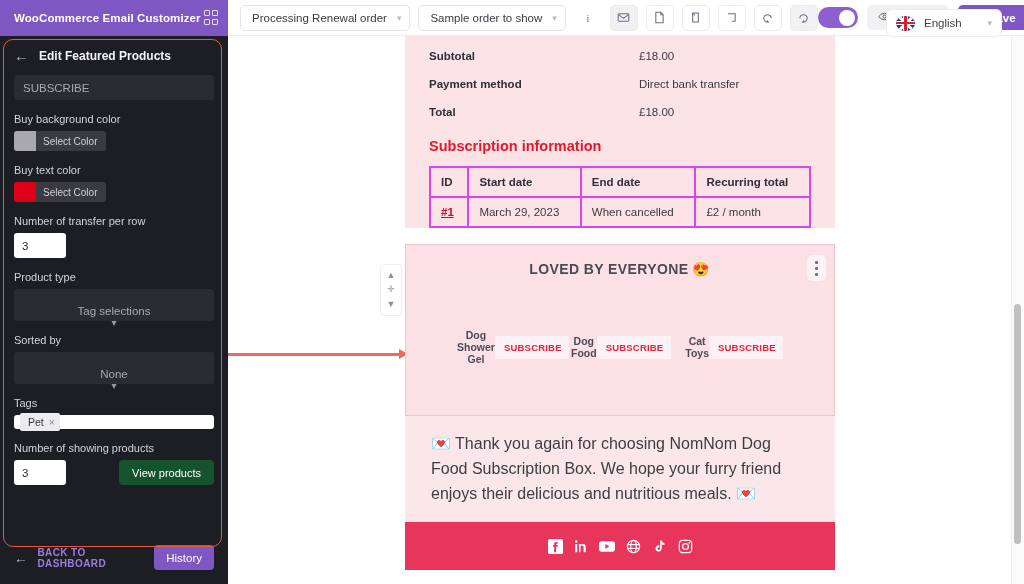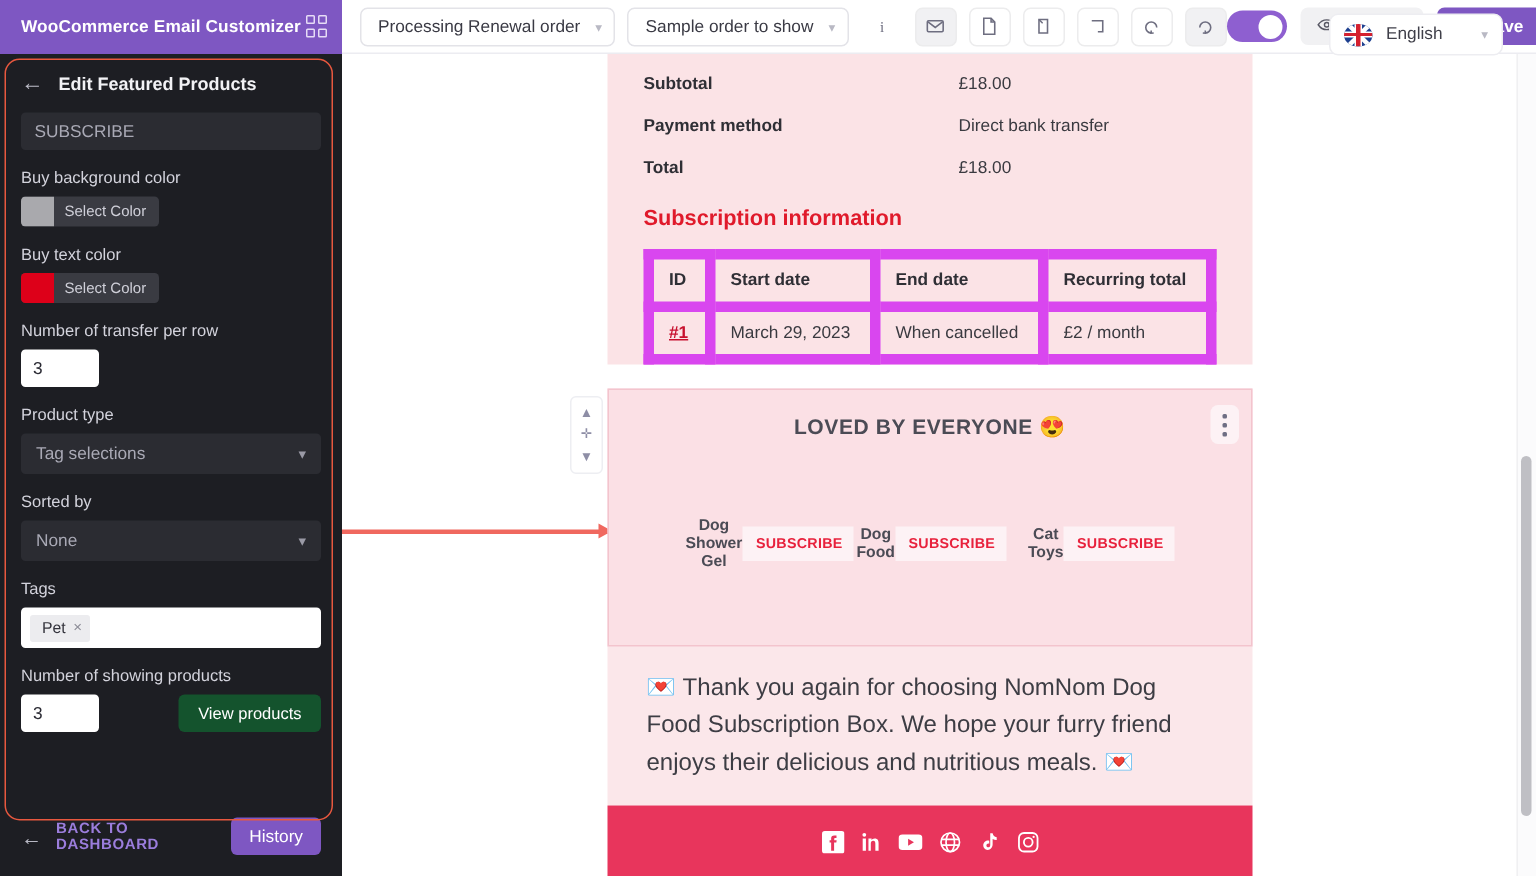--- a/index.html
+++ b/index.html
@@ -102,25 +102,25 @@
   .swatch { width: 22px; height: 20px; flex: 0 0 22px; }
   .color-row span { font-size: 10px; color: #cfcfd8; padding-left: 7px; }
   .num-input {
     width: 52px; height: 25px; background: #ffffff; border-radius: 3px;
     display: flex; align-items: center; padding: 0 8px;
     font-size: 11.5px; color: #2a2a33; cursor: text;
   }
   .select-dark {
     height: 27px; background: #2b2c32; border-radius: 3px;
     display: flex; align-items: center; justify-content: space-between;
-    padding: 0 10px; font-size: 11.5px; color: #a9a9b5; cursor: pointer;
+    padding: 16px 10px; font-size: 11.5px; color: #a9a9b5; cursor: pointer; flex-direction: column;
   }
   .select-dark .chev { color: #9a9aa6; font-size: 10px; }
   .tags-input {
-    height: 27px; background: #ffffff; border-radius: 3px;
+    height: 14px; background: #ffffff; border-radius: 3px;
     display: flex; align-items: center; padding: 0 6px; cursor: text;
   }
   .tag-chip {
     background: #ececef; border-radius: 2px; font-size: 10.5px; color: #34343d;
     padding: 3px 5px 3px 8px; display: flex; align-items: center; gap: 5px;
   }
   .tag-chip .x { color: #8b8b96; font-size: 10px; cursor: pointer; }
   .row-split { display: flex; align-items: center; justify-content: space-between; }
   .btn-view {
     height: 25px; background: #14532d; border-radius: 4px; color: #fff;
@@ -167,21 +167,21 @@
   .totals { padding-top: 6px; }
   .t-row { display: flex; align-items: flex-start; padding: 8px 0; }
   .t-key { width: 210px; font-size: 11.5px; font-weight: bold; color: #2f2f35; }
   .t-val { font-size: 11.5px; color: #3a3a40; }
 
   .sub-title {
     font-size: 14.5px; font-weight: bold; color: #e01a2b; padding: 12px 0 12px 0;
   }
   table.sub { width: 100%; border-collapse: collapse; margin-bottom: 16px; }
   table.sub th, table.sub td {
-    border: 7px solid #d946ef; padding: 8px 10px; text-align: left;
+    border: 2px solid #d946ef; padding: 8px 10px; text-align: left;
     font-size: 11.5px; color: #3a3a40;
   }
   table.sub th { font-weight: bold; color: #2f2f35; }
   table.sub td a { color: #c8102e; font-weight: bold; }
 
   .featured {
     background: #fbe0e5; border: 1.5px solid #f3c4cd;
     padding: 16px 18px 22px 18px; position: relative;
   }
   .featured-title {

